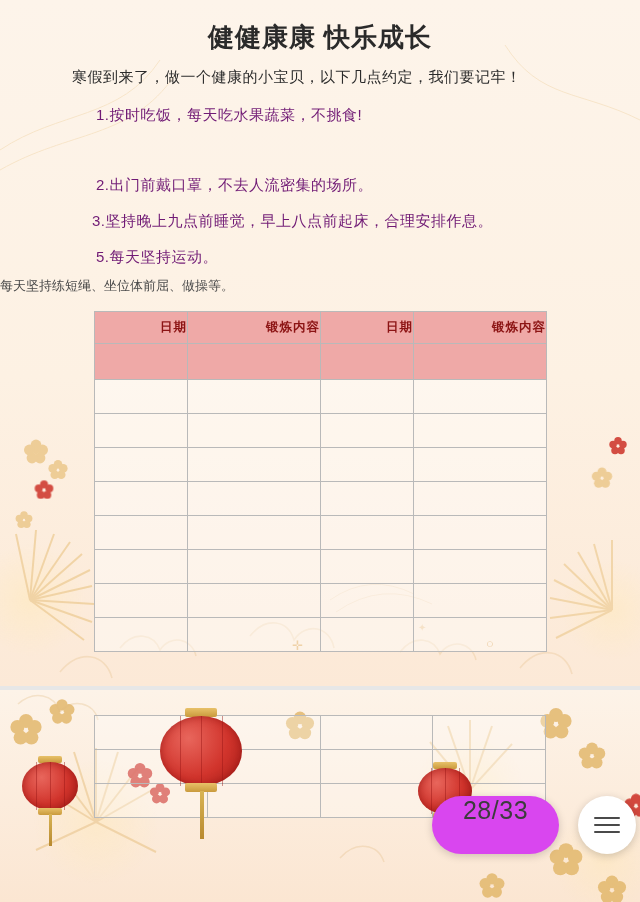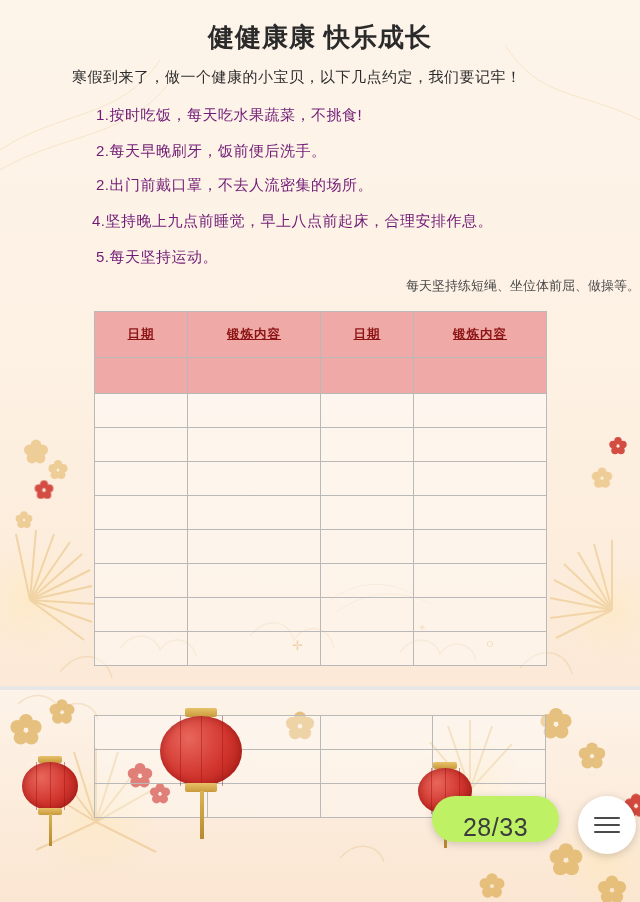--- a/index.html
+++ b/index.html
@@ -55,43 +55,42 @@
   }
   .rule.r1 { top: 106px; left: 96px; }
   .rule.r2 { top: 142px; left: 96px; }
   .rule.r3 { top: 176px; left: 96px; }
   .rule.r4 { top: 212px; left: 92px; }
   .rule.r5 { top: 248px; left: 96px; }
 
   .note {
     position: absolute;
     top: 277px; left: 0; width: 640px;
-    text-align: right;
+    text-align: left;
     font-size: 13px;
     color: #4a4a4a;
   }
 
   
   .tbl-wrap {
     position: absolute;
     top: 311px; left: 94px;
     width: 452px;
   }
   table.log {
     border-collapse: collapse;
     width: 452px;
     table-layout: fixed;
   }
   table.log th, table.log td {
     border: 1px solid #b9b9b9;
     height: 34px;
-    padding: 14px;
-    text-align: center;
+    padding: 0;
+    text-align: right;
     font-size: 12.5px;
-    text-decoration: underline;
   }
   table.log th {
     background: #efa9a7;
     color: #8c1414;
     font-weight: bold;
     letter-spacing: 1px;
     height: 32px;
   }
   table.log tr.blank-head td {
     background: #efa9a7;
@@ -142,26 +141,26 @@
   .lantern .rib {
     position: absolute;
     border-left: 1px solid rgba(150,20,20,0.45);
     height: 100%;
   }
 
   
   .page-indicator {
     position: absolute;
     left: 432px; top: 796px;
-    width: 127px; height: 46px;
+    width: 127px; height: 58px;
     border-radius: 29px;
-    background: #bef264;
+    background: #d946ef;
     box-shadow: 0 2px 8px rgba(0,0,0,0.18);
     display: flex;
-    align-items: flex-end;
+    align-items: flex-start;
     justify-content: center;
     font-size: 25px;
     color: #3c3c3c;
     letter-spacing: 0.5px;
   }
   .menu-fab {
     position: absolute;
     left: 578px; top: 796px;
     width: 58px; height: 58px;
     border-radius: 29px;
@@ -312,23 +311,22 @@
       <span class="tiny-star" style="left:292px; top:638px;">✛</span>
       <span class="tiny-star" style="left:486px; top:636px; color:#dca85f;">○</span>
       <span class="tiny-star" style="left:418px; top:622px; font-size:10px; opacity:.5;">✦</span>
     </div>
 
     <div class="doc-title">健健康康  快乐成长</div>
 
     <div class="intro">寒假到来了，做一个健康的小宝贝，以下几点约定，我们要记牢！</div>
 
     <div class="rule r1">1.按时吃饭，每天吃水果蔬菜，不挑食!</div>
-    <div class="rule r2">2.每天早晚刷牙，饭前便后洗手。</div>
     <div class="rule r3">2.出门前戴口罩，不去人流密集的场所。</div>
-    <div class="rule r4">4.坚持晚上九点前睡觉，早上八点前起床，合理安排作息。</div>
+    <div class="rule r4">3.坚持晚上九点前睡觉，早上八点前起床，合理安排作息。</div>
     <div class="rule r5">5.每天坚持运动。</div>
 
     <div class="note">每天坚持练短绳、坐位体前屈、做操等。</div>
 
     <div class="tbl-wrap">
       <table class="log">
         <colgroup>
           <col class="c-date">
             <col class="c-content">
             <col class="c-date">

